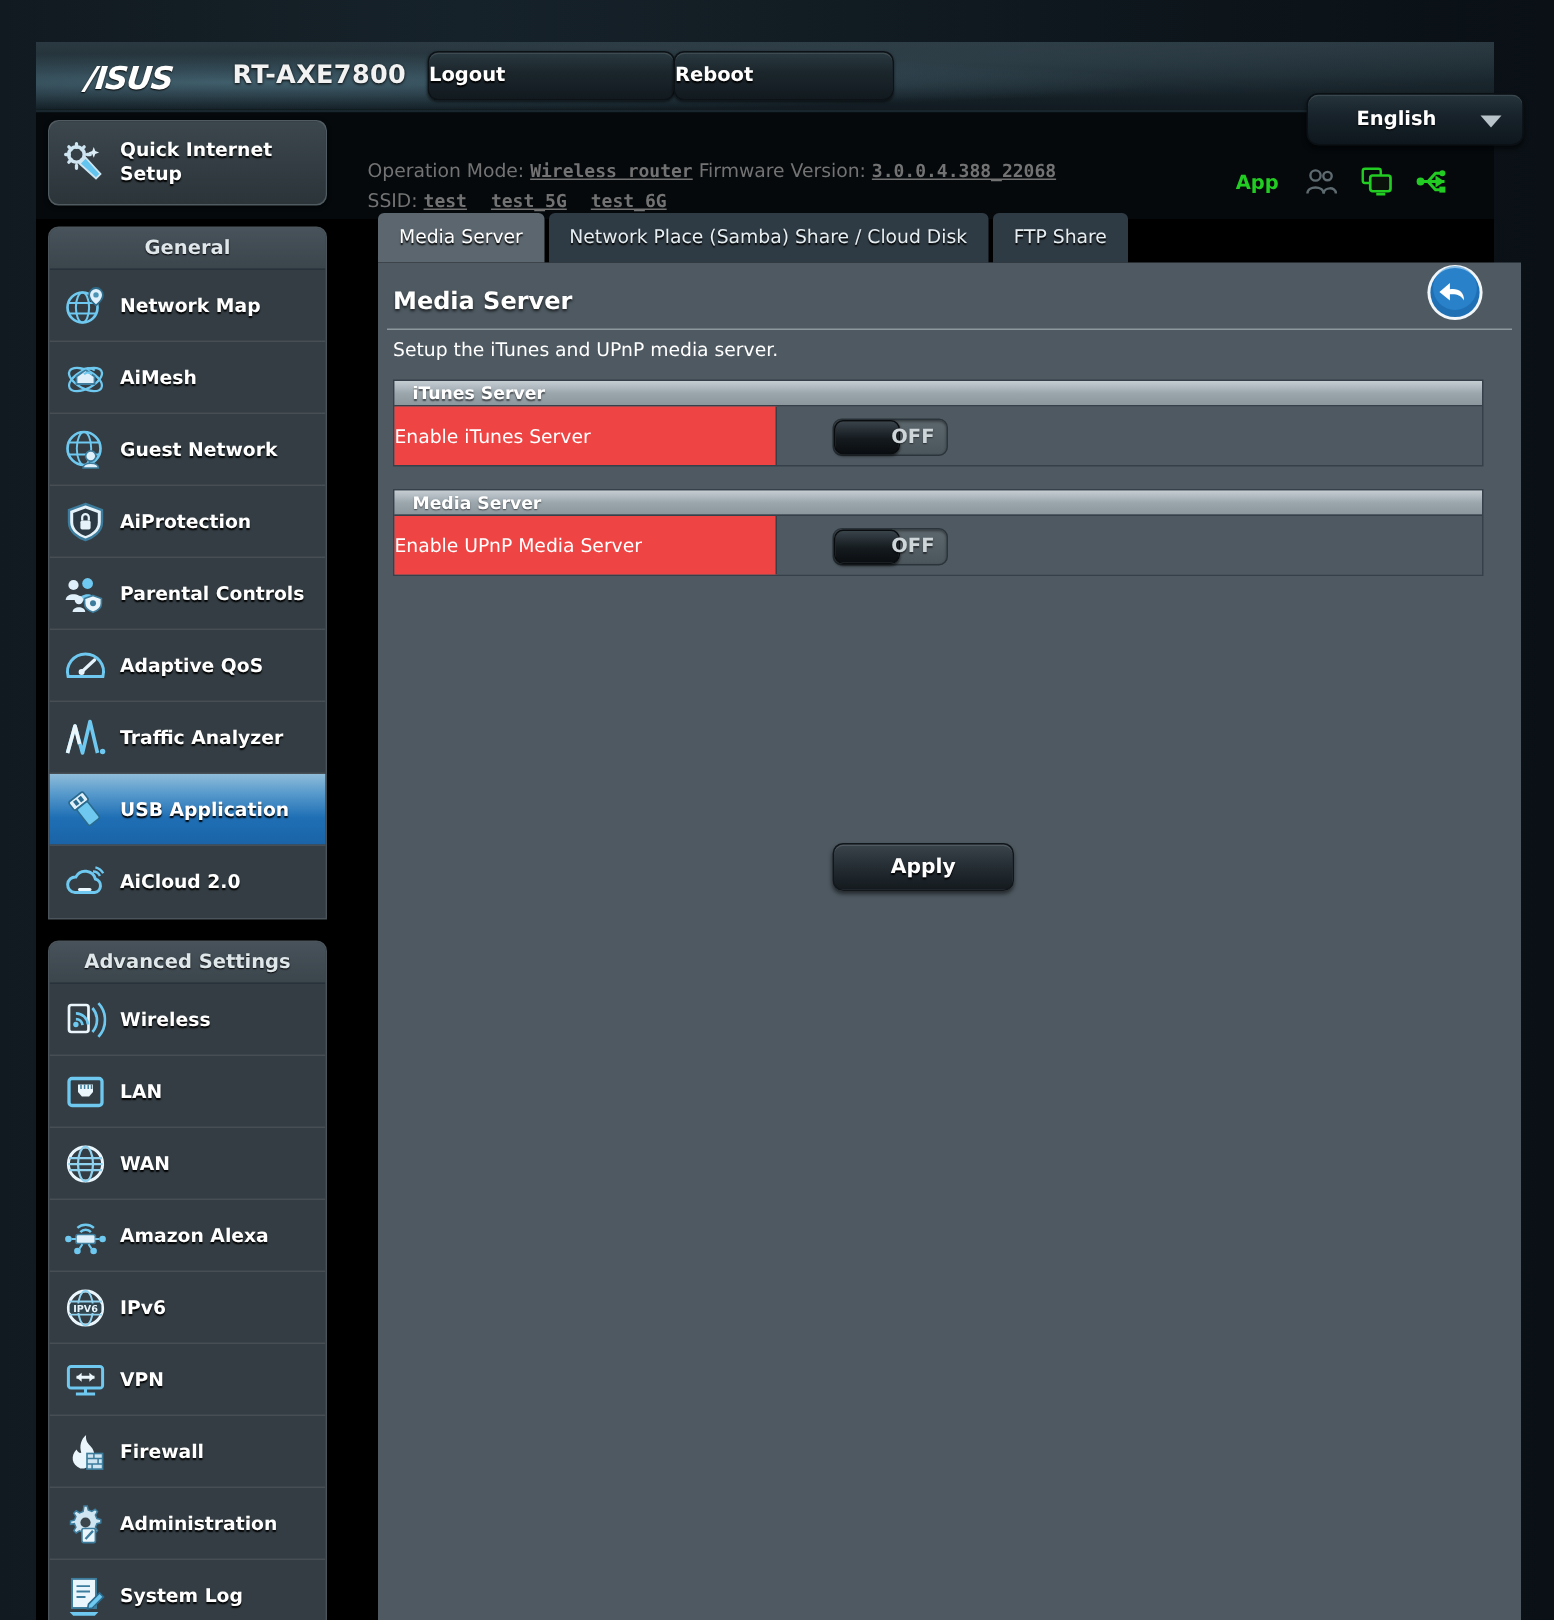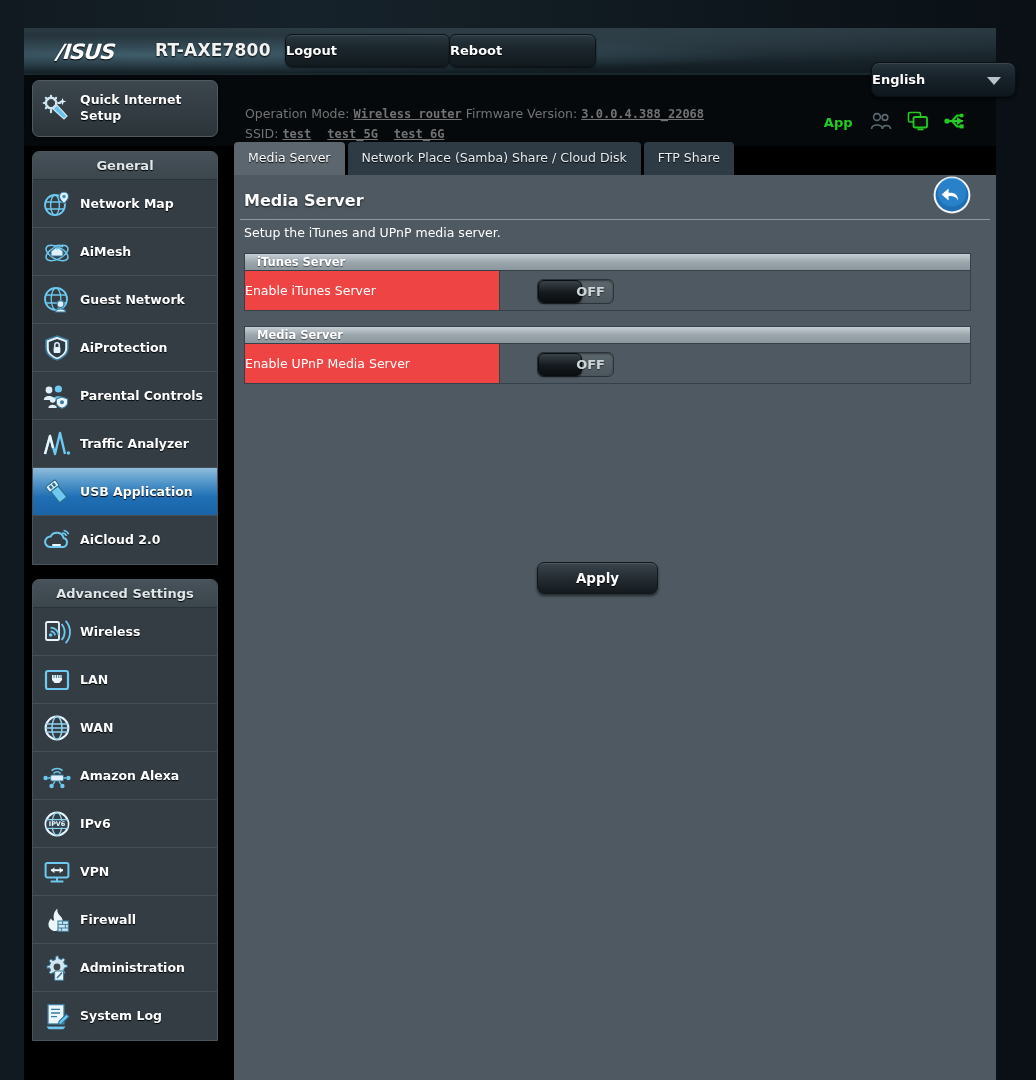--- a/index.html
+++ b/index.html
@@ -94,21 +94,21 @@
     border-radius: 8px;
     background: linear-gradient(180deg,#26343b 0%,#17222a 45%,#0e171d 100%);
     border: 1px solid #0a1014;
     box-shadow: inset 0 1px 0 rgba(255,255,255,.10), 0 2px 3px rgba(0,0,0,.55);
     cursor: pointer;
     z-index: 20;
   }
   #lang-select .lang-label {
     position: absolute;
     left: 0; top: 9px; width: 118px;
-    text-align: left;
+    text-align: center;
     font-size: 13px; font-weight: bold;
     color: #ffffff;
     text-shadow: 0 1px 1px #000;
   }
   #lang-select .caret {
     position: absolute;
     right: 14px; top: 14px;
     width: 0; height: 0;
     border-left: 7px solid transparent;
     border-right: 7px solid transparent;
@@ -226,21 +226,21 @@
     color: #ffffff;
     text-shadow: 0 1px 1px #000;
     white-space: nowrap;
   }
 
   svg.sb-icon { width: 28px; height: 28px; display: block; }
 
   
   #main {
     position: absolute;
-    left: 210px; top: 52px;
+    left: 228px; top: 52px;
     width: 610px;
     height: 1000px;
   }
   #tabs {
     position: absolute;
     left: 0; top: 62px;
     height: 33px;
   }
   .tab {
     position: relative;
@@ -511,20 +511,28 @@
             <circle cx="15.4" cy="7" r="3.6" fill="#6ec8ef"></circle>
             <path d="M9.8 18.4 c0 -5.6 11.2 -5.6 11.2 0 z" fill="#6ec8ef"></path>
             <circle cx="9.6" cy="18" r="2.8" fill="#dff0fa"></circle>
             <path d="M5.4 26 c0 -4.2 8.4 -4.2 8.4 0 z" fill="#dff0fa"></path>
             <path d="M19 15 l5.6 2 v3.4 c0 3.2 -3.2 5 -5.6 5.8 c-2.4 -0.8 -5.6 -2.6 -5.6 -5.8 V17 z" fill="#eaf6fc" stroke="#3d7c9c" stroke-width="1.1"></path>
             <circle cx="19" cy="20.2" r="2" fill="#3d7c9c"></circle>
           </svg>
           <div class="nav-label">Parental Controls</div>
         </div>
 
+        <div class="nav-item">
+          <svg class="sb-icon" viewBox="0 0 28 28">
+            <path d="M2.4 21 a12 12 0 1 1 23.2 0 z" fill="none" stroke="#6ec8ef" stroke-width="2"></path>
+            <path d="M20 10 L12 17.4" stroke="#e6f3fa" stroke-width="2.2" stroke-linecap="round"></path>
+            <circle cx="11.4" cy="18" r="2" fill="#e6f3fa"></circle>
+          </svg>
+          <div class="nav-label">Adaptive QoS</div>
+        </div>
 
         <div class="nav-item">
           <svg class="sb-icon" viewBox="0 0 28 28">
             <path d="M2 24 L7 6 L12 24 L17 3 L22 24" fill="none" stroke="#6ec8ef" stroke-width="2.4" stroke-linejoin="round"></path>
             <path d="M2 24 L7 6 L10 18" fill="none" stroke="#eaf6fc" stroke-width="2.4" stroke-linejoin="round"></path>
             <circle cx="25.4" cy="23" r="1.8" fill="#6ec8ef"></circle>
           </svg>
           <div class="nav-label">Traffic Analyzer</div>
         </div>
 

